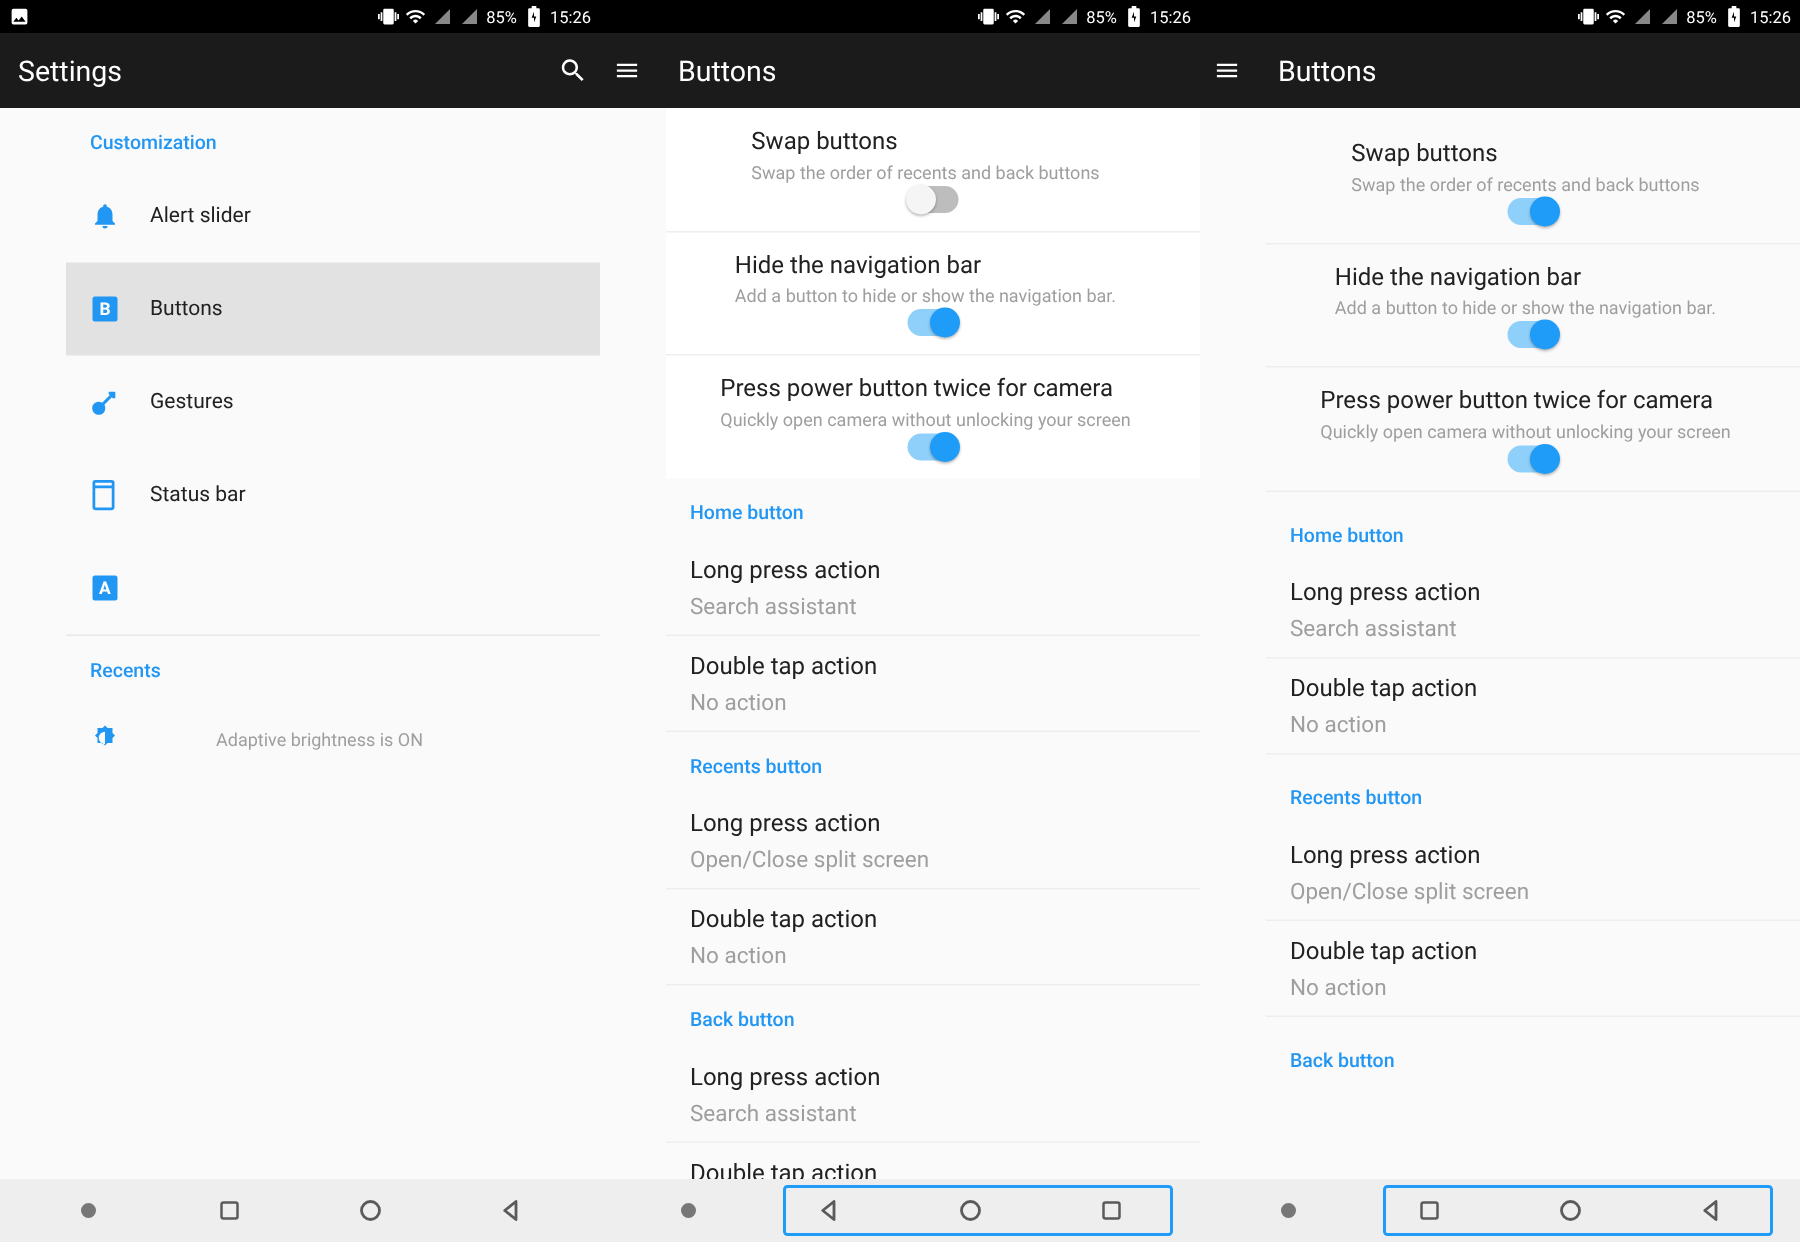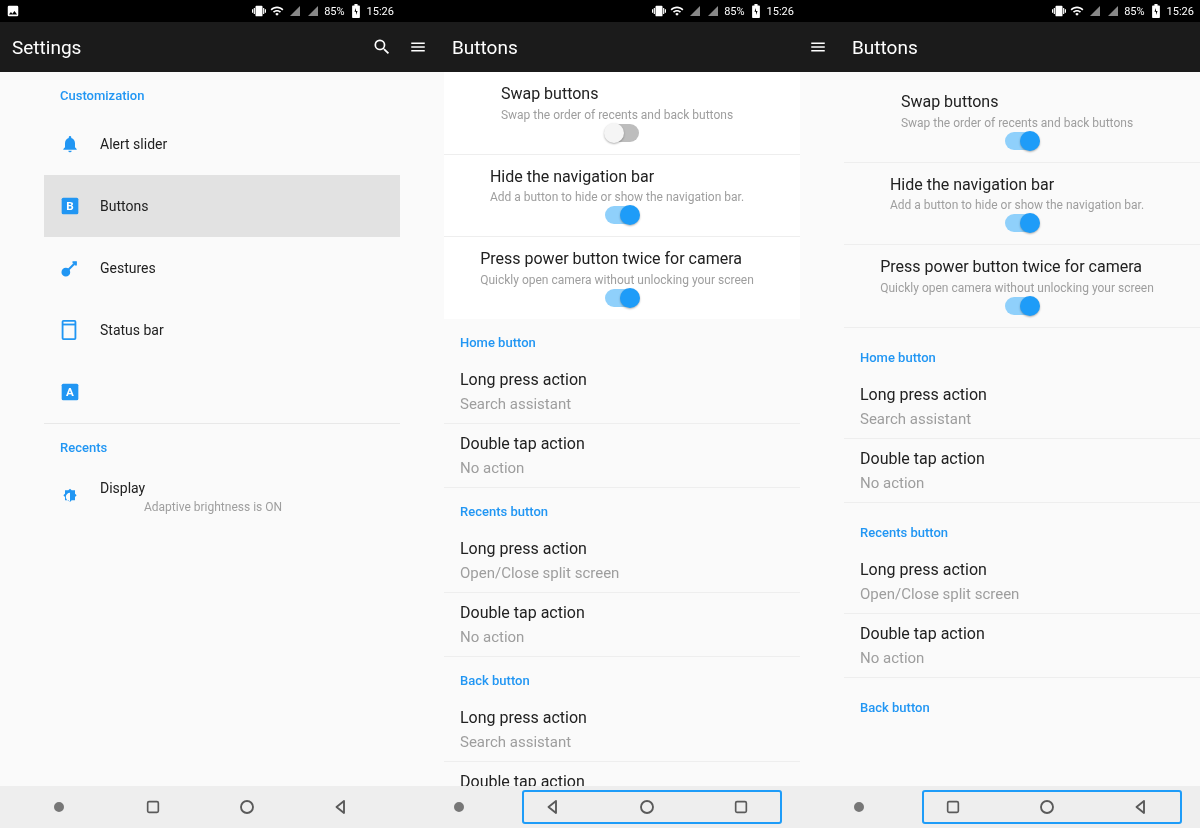--- a/index.html
+++ b/index.html
@@ -270,21 +270,20 @@
     <div class="divider"></div>
     <div class="section-header">Recents</div>
 
     <div class="row">
       <span class="icon-slot">
           <svg width="20" height="20" viewBox="0 0 24 24" fill="#2196f3">
             <path d="M12 2l2 2h4v4l2 2-2 2v4h-4l-2 2-2-2H6v-4l-2-2 2-2V4h4l2-2zm0 5a5 5 0 1 0 0 10V7z"></path>
           </svg>
         </span>
       <div class="text-slot">
-        <div class="primary">Display</div>
         <div class="secondary">Adaptive brightness is ON</div>
       </div>
     </div>
 
 
   </div>
 
   <div class="nav-bar">
     <span class="nav-btn">
         <span class="nav-dot"></span>

